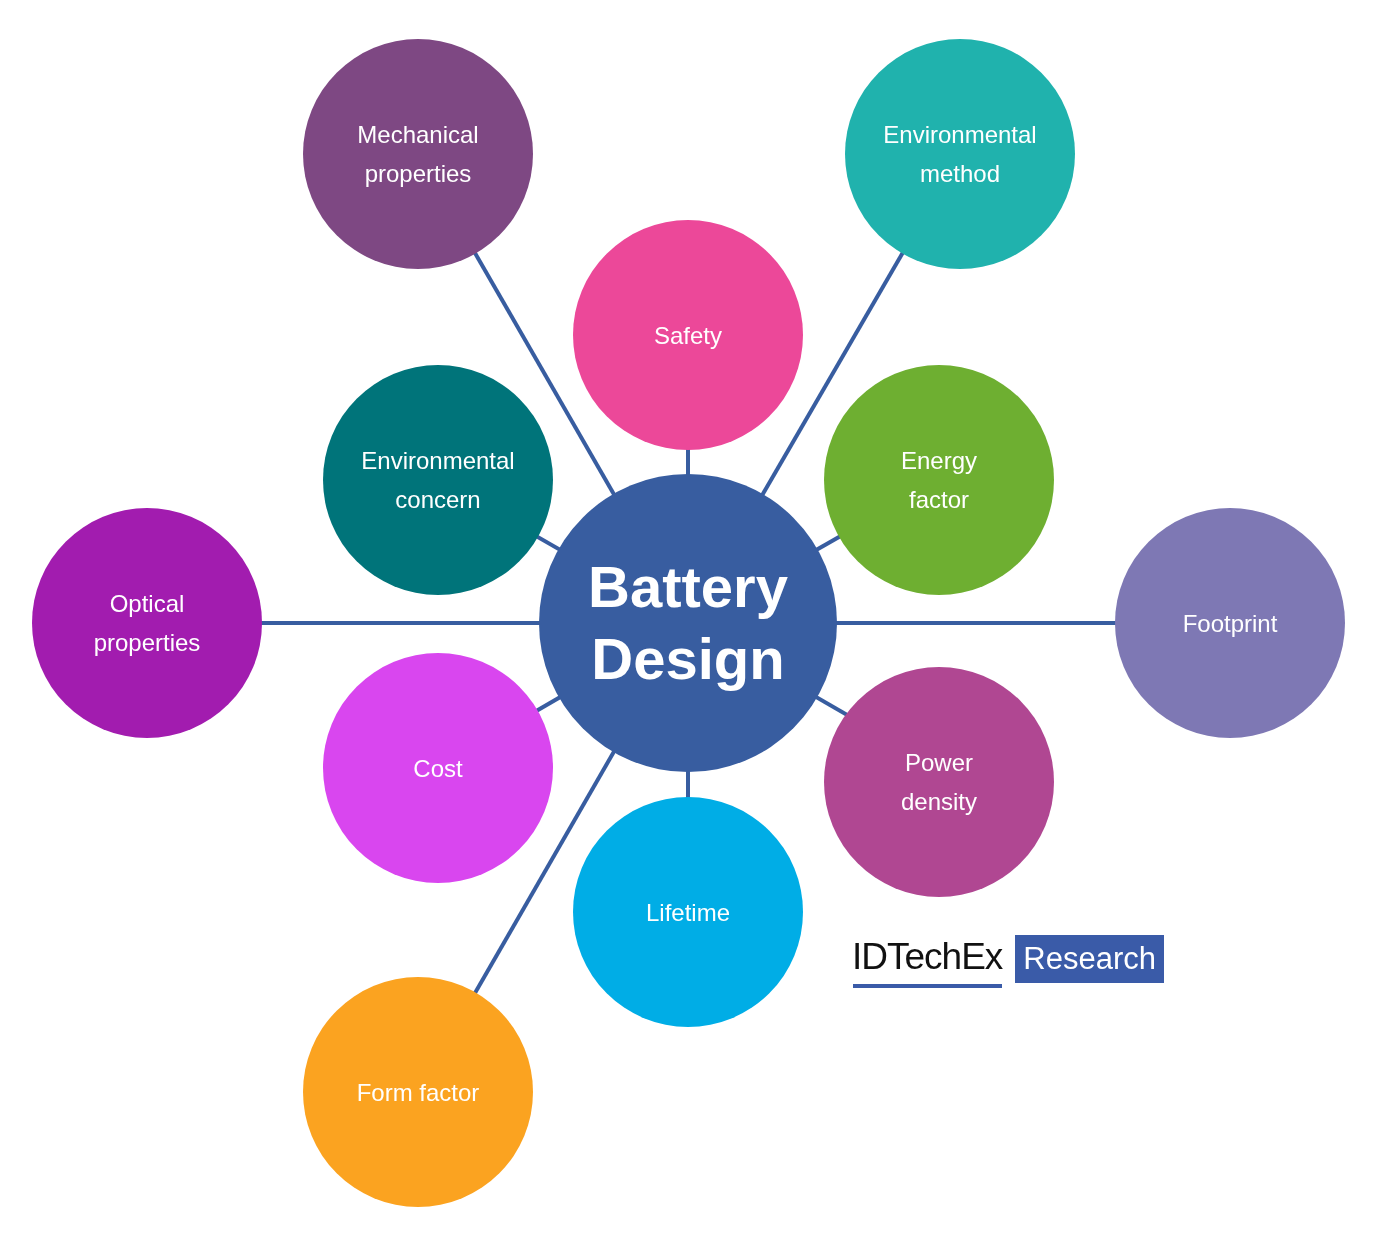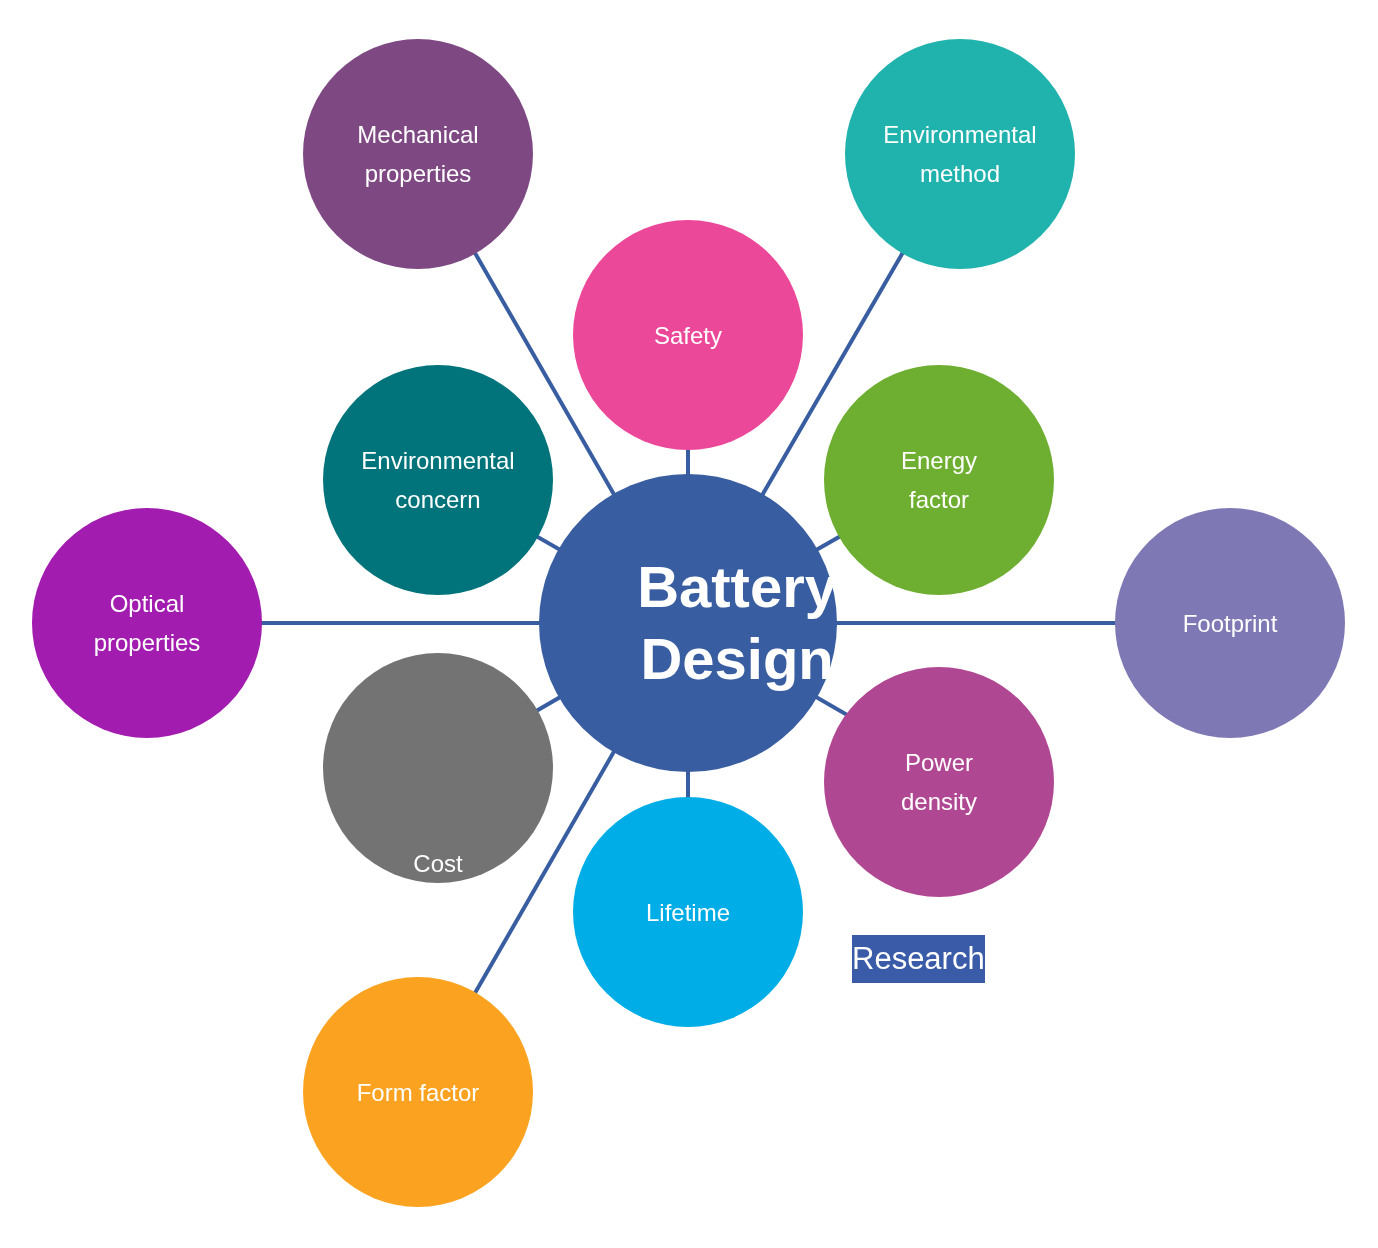--- a/index.html
+++ b/index.html
@@ -10,21 +10,21 @@
           justify-content: center; text-align: center; color: #ffffff;
           font-family: Liberation Sans, sans-serif;
           font-size: 24px; line-height: 39px; white-space: pre-line; box-sizing: border-box; }
   .center { font-family: "Liberation Sans", sans-serif; font-weight: bold; font-size: 58px;
             line-height: 72px; letter-spacing: 0px; }
   .logo { position: absolute; left: 852px; top: 934px; height: 50px; display: flex; align-items: center; }
   .logo-id { font-family: "Liberation Sans", sans-serif; font-size: 37px; color: #111111;
              letter-spacing: -1px; position: relative; padding-bottom: 4px; margin-right: 13px; }
   .logo-id::after { content: ""; position: absolute; left: 1px; right: 0; bottom: -6px; height: 4px; background: #3a5ba8; }
   .logo-box { background: #3a5ba8; color: #ffffff; font-family: "Liberation Sans", sans-serif;
-              font-size: 31px; padding: 5px 0; height: 38px; line-height: 38px; }
+              font-size: 31px; padding: 5px 8px; height: 38px; line-height: 38px; }
 </style>
 </head>
 <body>
 
 <svg class="links" width="1378" height="1248">
   <g stroke="#385da0" stroke-width="4" fill="none">
     <line x1="688" y1="623" x2="418" y2="154"></line>
     <line x1="688" y1="623" x2="960" y2="154"></line>
     <line x1="688" y1="623" x2="688" y2="335"></line>
     <line x1="688" y1="623" x2="438" y2="480"></line>
@@ -43,24 +43,25 @@
 <div class="node" style="left:845px;top:39px;width:230px;height:230px;background:#20b2ad;"><span>Environmental
 method</span></div>
 <div class="node" style="left:573px;top:220px;width:230px;height:230px;background:#ec4899;"><span>Safety</span></div>
 <div class="node" style="left:323px;top:365px;width:230px;height:230px;background:#00747a;"><span>Environmental
 concern</span></div>
 <div class="node" style="left:824px;top:365px;width:230px;height:230px;background:#6eaf31;"><span>Energy
 factor</span></div>
 <div class="node" style="left:32px;top:508px;width:230px;height:230px;background:#a21caf;"><span>Optical
 properties</span></div>
 <div class="node" style="left:1115px;top:508px;width:230px;height:230px;background:#7e78b4;"><span>Footprint</span></div>
-<div class="node" style="left:323px;top:653px;width:230px;height:230px;background:#737373;align-items:flex-end;"><span>Cost</span></div>
+<div class="node" style="left:323px;top:653px;width:230px;height:230px;background:#d946ef;"><span>Cost</span></div>
 <div class="node" style="left:824px;top:667px;width:230px;height:230px;background:#b04792;"><span>Power
 density</span></div>
 <div class="node" style="left:573px;top:797px;width:230px;height:230px;background:#00ade6;justify-content:center;"><span>Lifetime</span></div>
 <div class="node" style="left:303px;top:977px;width:230px;height:230px;background:#fba320;"><span>Form factor</span></div>
 
-<div class="node center" style="left:539px;top:474px;width:298px;height:298px;background:#385da0;justify-content:flex-end;"><span>Battery
+<div class="node center" style="left:539px;top:474px;width:298px;height:298px;background:#385da0;"><span>Battery
 Design</span></div>
 
 <div class="logo">
+  <span class="logo-id">IDTechEx</span>
   <span class="logo-box">Research</span>
 </div>
 
 </body></html>

